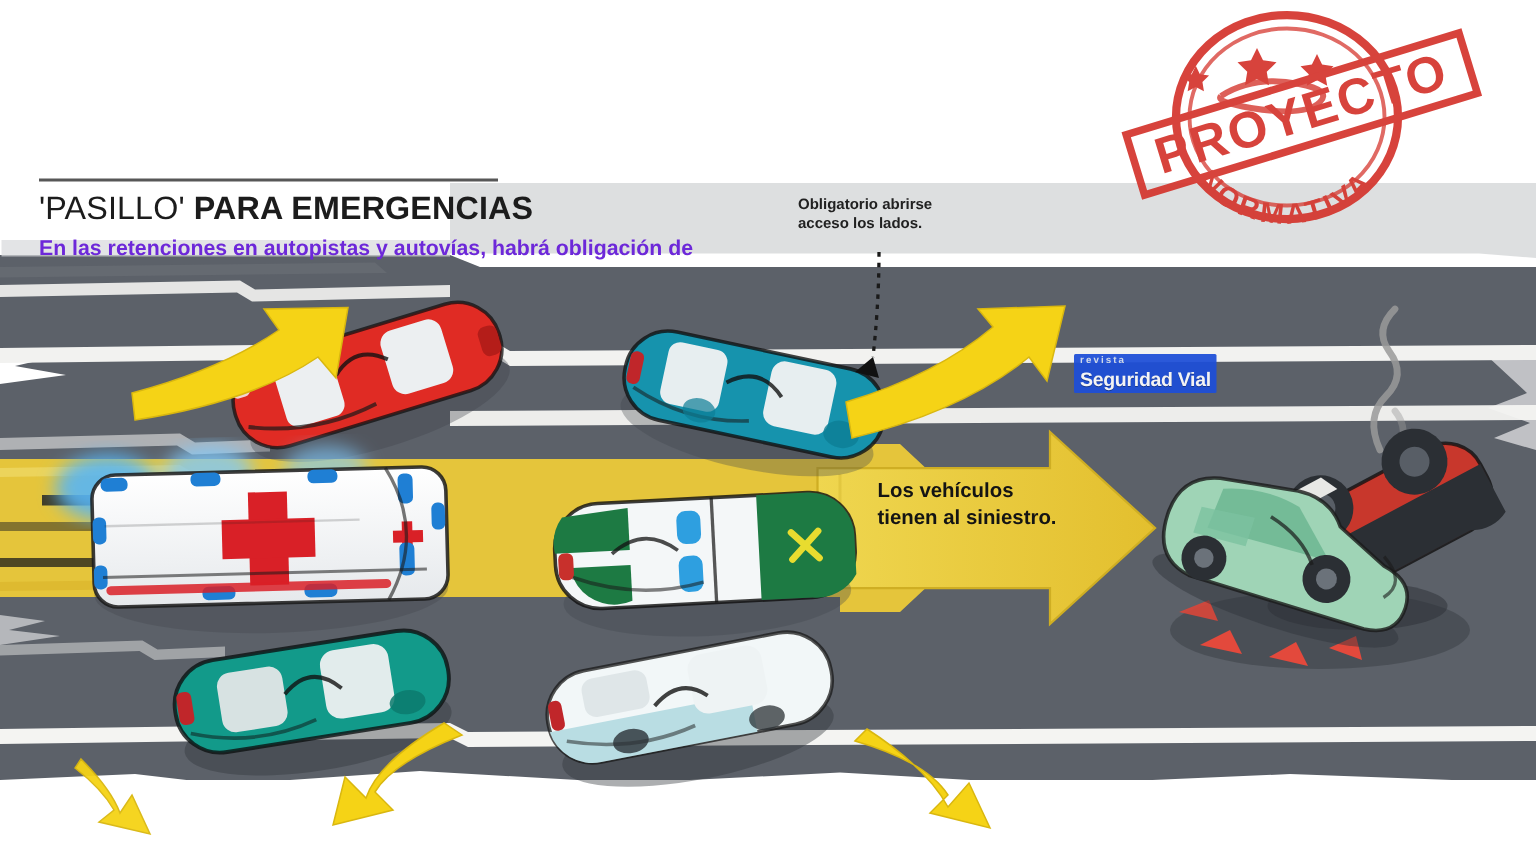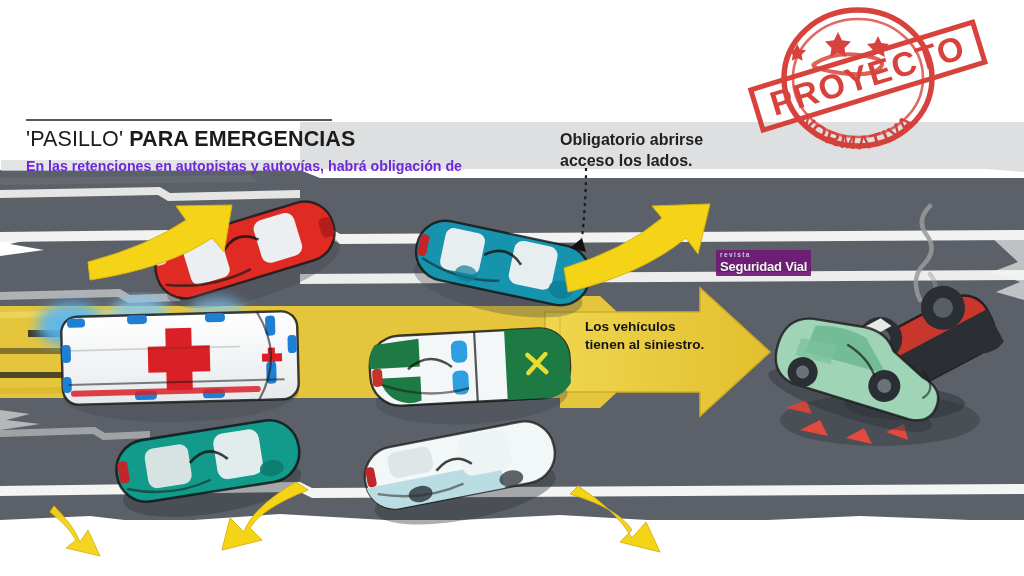--- a/index.html
+++ b/index.html
@@ -47,23 +47,23 @@
     font-size: 14.2px;
     font-weight: 700;
     line-height: 1.28;
     color: #6d28d9;
     width: 500px;
   }
 
   
   .callout {
     position: absolute;
-    left: 560px;
+    left: 532px;
     top: 130px;
-    font-size: 16px;
+    font-size: 10px;
     font-weight: 700;
     line-height: 1.3;
     color: #212121;
     z-index: 40;
   }
 
   
   .scene {
     position: absolute;
     left: 0; top: 0;
@@ -81,23 +81,23 @@
     font-weight: 700;
     line-height: 1.32;
     color: #141414;
     z-index: 30;
   }
 
   
   .wm {
     position: absolute;
     left: 716px;
-    top: 250px;
+    top: 236px;
     z-index: 32;
-    background: #701a75;
+    background: #1d4ed8;
     padding: 2px 4px 3px 4px;
     border-radius: 1px;
     opacity: .93;
     transform: scale(1,1);
   }
   .wm-top {
     font-size: 6.5px;
     font-weight: 700;
     color: #cfd9ea;
     letter-spacing: 1.4px;

